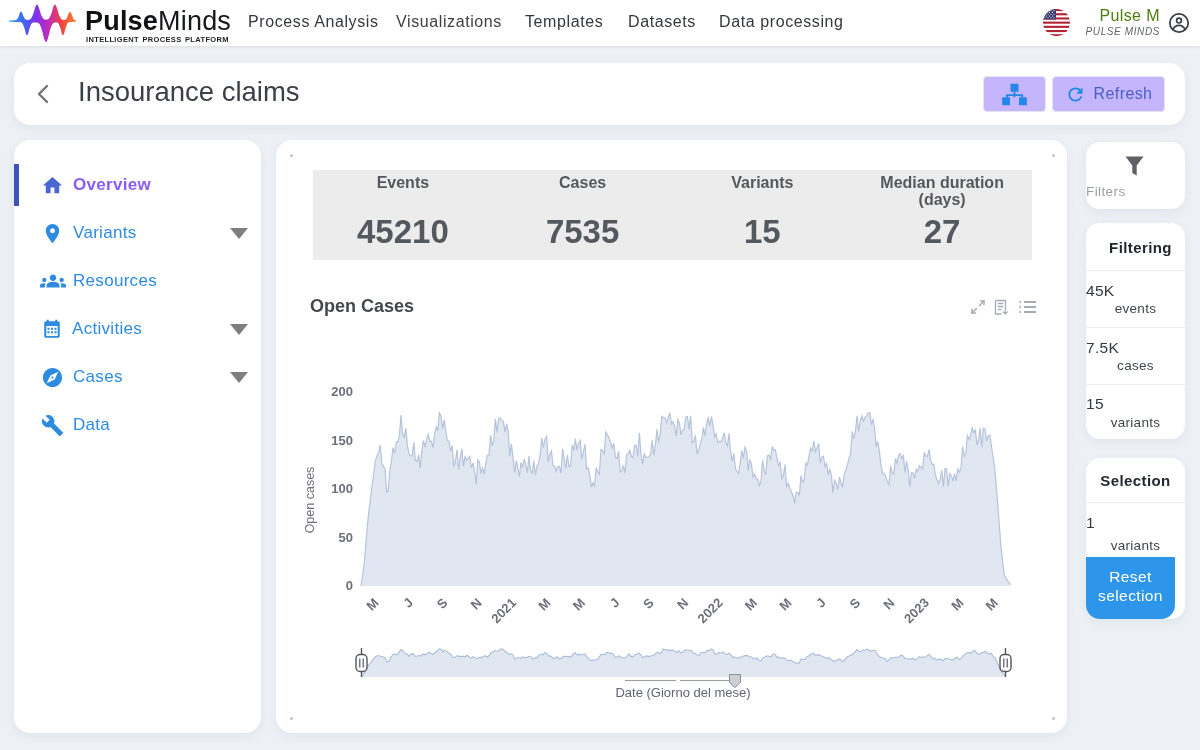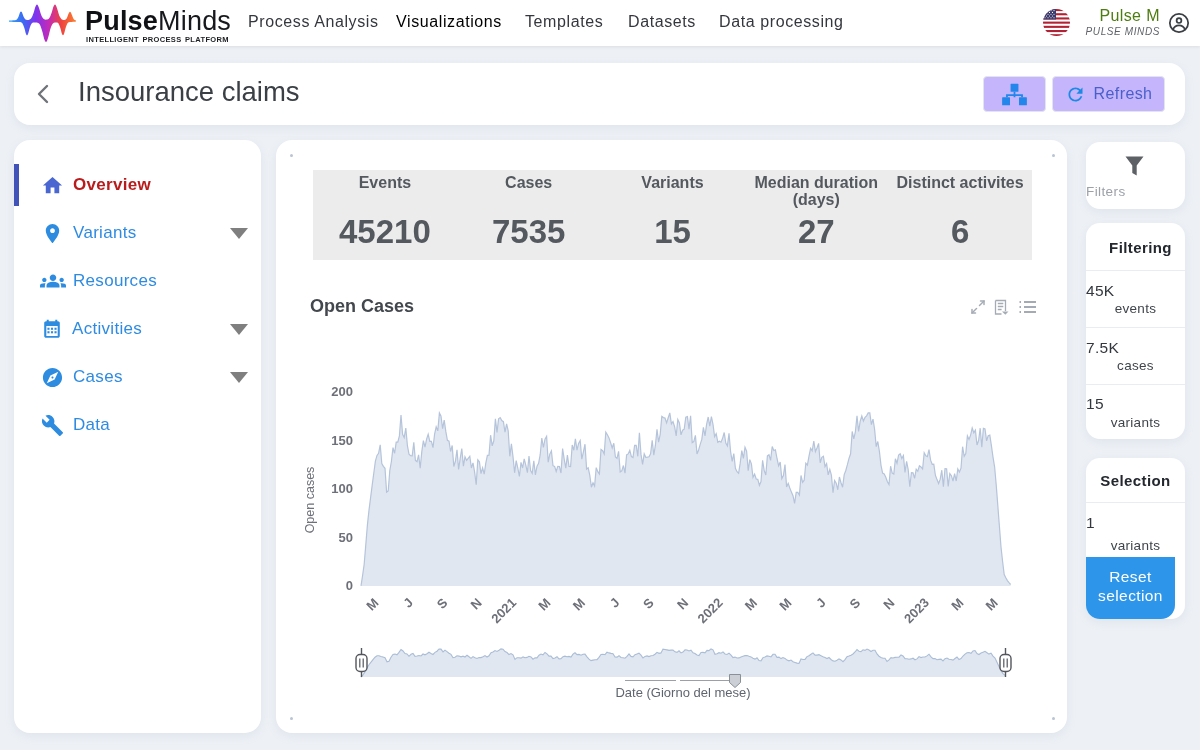--- a/index.html
+++ b/index.html
@@ -3,35 +3,35 @@
 <meta charset="utf-8">
 <style>
 * { margin:0; padding:0; box-sizing:border-box; }
 html,body { width:1200px; height:750px; overflow:hidden; }
 body { font-family:"Liberation Sans", sans-serif; background:#edf1f6; position:relative; }
 .abs { position:absolute; }
 .card { position:absolute; background:#fff; border-radius:16px; box-shadow:0 3px 10px rgba(140,155,180,0.14); }
 
 #nav { position:absolute; left:0; top:0; width:1200px; height:46px; background:#fff; box-shadow:0 1px 3px rgba(0,0,0,0.08); z-index:5; }
 .navlink { position:absolute; top:13px; font-size:16px; color:#35373e; letter-spacing:0.6px; }
-.navlink.active { color:#000000; }
+.navlink.active { color:#404040; }
 #logotext { position:absolute; left:85px; top:6px; font-size:27px; color:#101114; letter-spacing:0.2px; }
 #logotext b { font-weight:700; }
 #logosub { position:absolute; left:86px; top:34.5px; font-size:7.5px; font-weight:700; color:#1c1e22; letter-spacing:0.35px; }
 #usr1 { position:absolute; right:40px; top:7px; font-size:16px; color:#4d7c0f; letter-spacing:0.4px; }
 #usr2 { position:absolute; right:40px; top:26px; font-size:10px; font-style:italic; color:#5f6368; letter-spacing:0.6px; }
 
 #hdr { left:14px; top:63px; width:1171px; height:62px; }
 #title { position:absolute; left:78px; top:76px; font-size:27.5px; color:#3b4046; letter-spacing:0px; }
 .btn { position:absolute; top:76px; height:36px; border:1px solid #e2e5ea; border-radius:4px; background:#c4b5fd; display:flex; align-items:center; justify-content:center; }
 
 #side { left:14px; top:140px; width:247px; height:593px; }
 .mrow { position:absolute; left:41px; height:24px; display:flex; align-items:center; }
 .mtext { margin-left:9px; font-size:17px; color:#2e8be2; letter-spacing:0.3px; }
-.mtext.act { color:#b91c1c; font-weight:700; }
+.mtext.act { color:#8b5cf6; font-weight:700; }
 .caret { position:absolute; left:230px; width:0; height:0; border-left:9px solid transparent; border-right:9px solid transparent; border-top:11px solid #7f7f7f; }
 #actbar { position:absolute; left:14px; top:164px; width:5px; height:42px; background:#4152b9; }
 
 #main { left:276px; top:140px; width:791px; height:593px; }
 #stats { position:absolute; left:313px; top:170px; width:719px; height:90px; background:#ececec; display:flex; }
 .scol { flex:1; text-align:center; color:#54595f; position:relative; }
 .shead { font-size:16px; font-weight:700; line-height:17px; padding-top:4px; }
 .snum { position:absolute; top:45px; left:0; width:100%; font-size:33px; font-weight:700; line-height:33px; }
 #octitle { position:absolute; left:310px; top:296px; font-size:18px; font-weight:700; color:#43484e; letter-spacing:0px; }
 .dot { position:absolute; width:3px; height:3px; border-radius:50%; background:#b9c4d4; }
@@ -205,24 +205,20 @@
       <div class="snum">7535</div>
     </div>
   <div class="scol">
       <div class="shead">Variants</div>
       <div class="snum">15</div>
     </div>
   <div class="scol tall">
       <div class="shead">Median duration<br>(days)</div>
       <div class="snum">27</div>
     </div>
-  <div class="scol tall">
-      <div class="shead">Distinct activites</div>
-      <div class="snum">6</div>
-    </div>
 </div>
 <div id="octitle" style="z-index:2">Open Cases</div>
 
 <svg class="abs" style="left:971px;top:299px;z-index:2" width="66" height="16" viewBox="0 0 66 16" fill="none" stroke="#a5abb5" stroke-width="1.5">
   <g stroke-linecap="round">
       <path d="M8.5 6.5 L13 2"></path>
       <path d="M9.5 2 H13 V5.5"></path>
       <path d="M5.5 9.5 L1 14"></path>
       <path d="M1 10.5 V14 H4.5"></path>
     </g>

